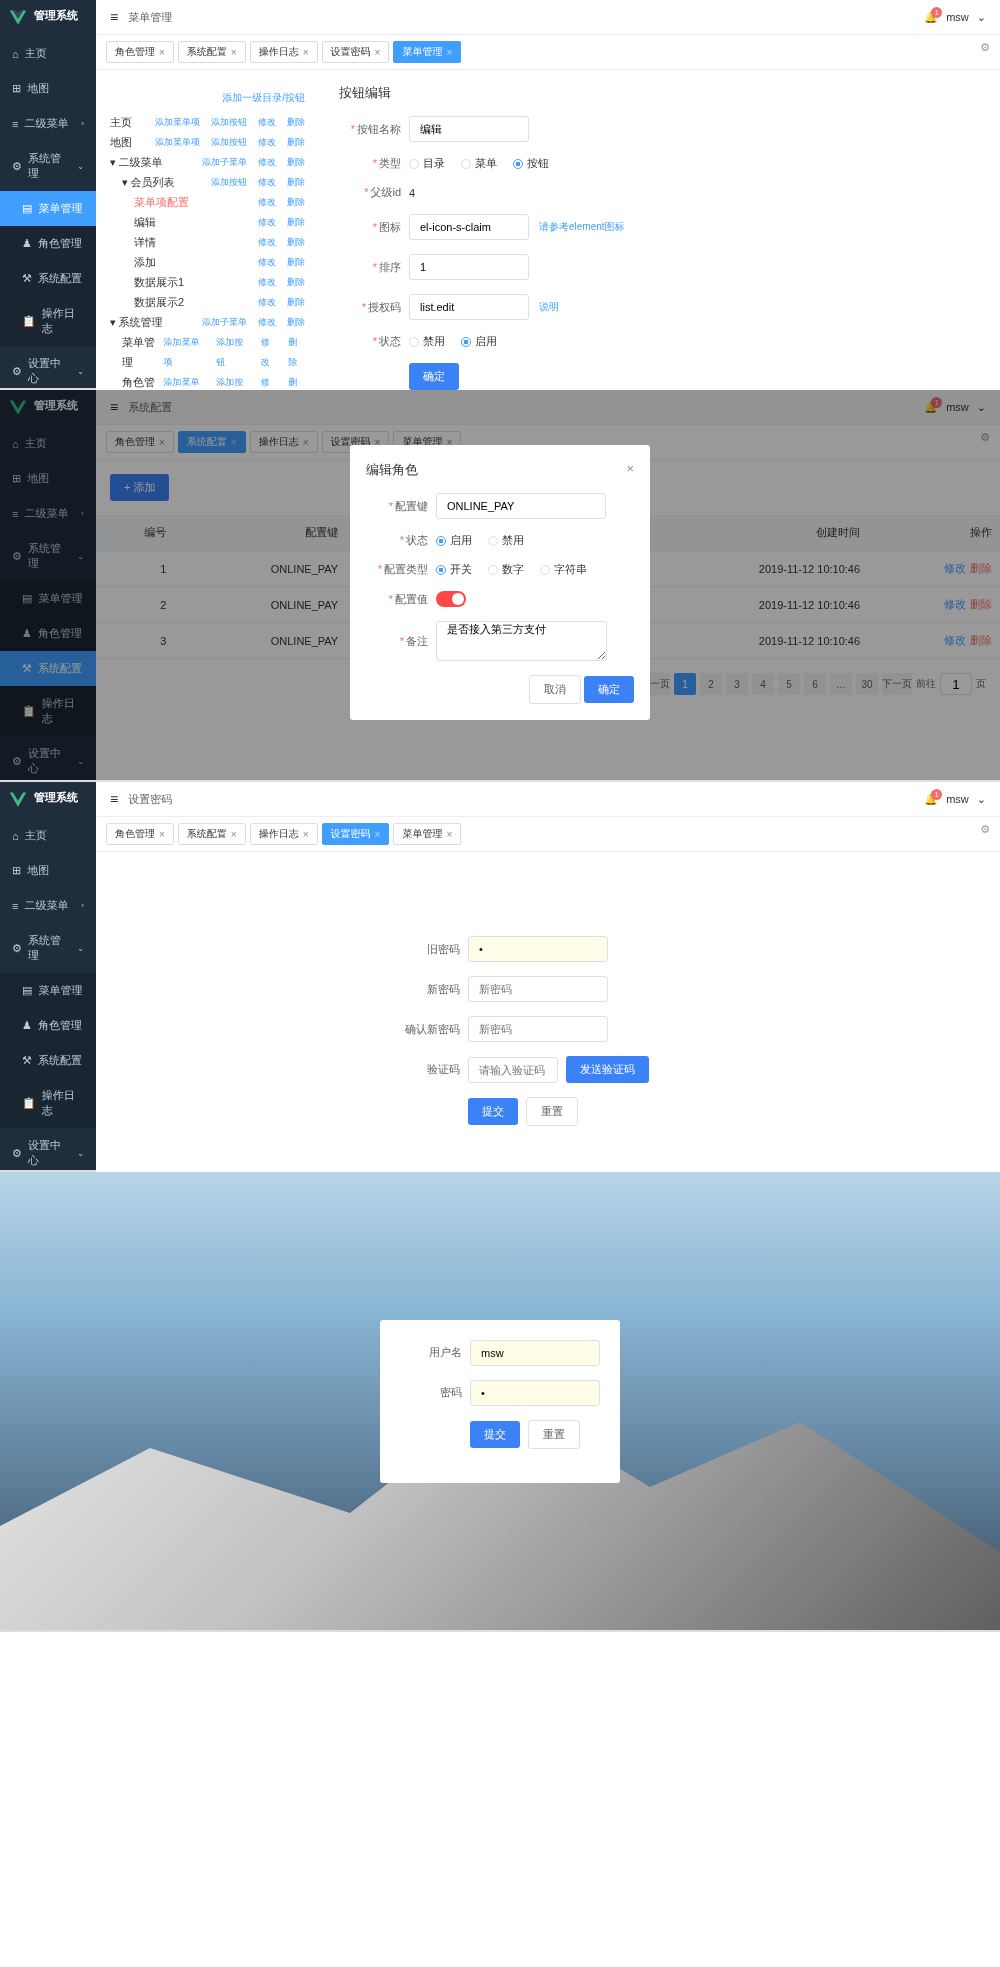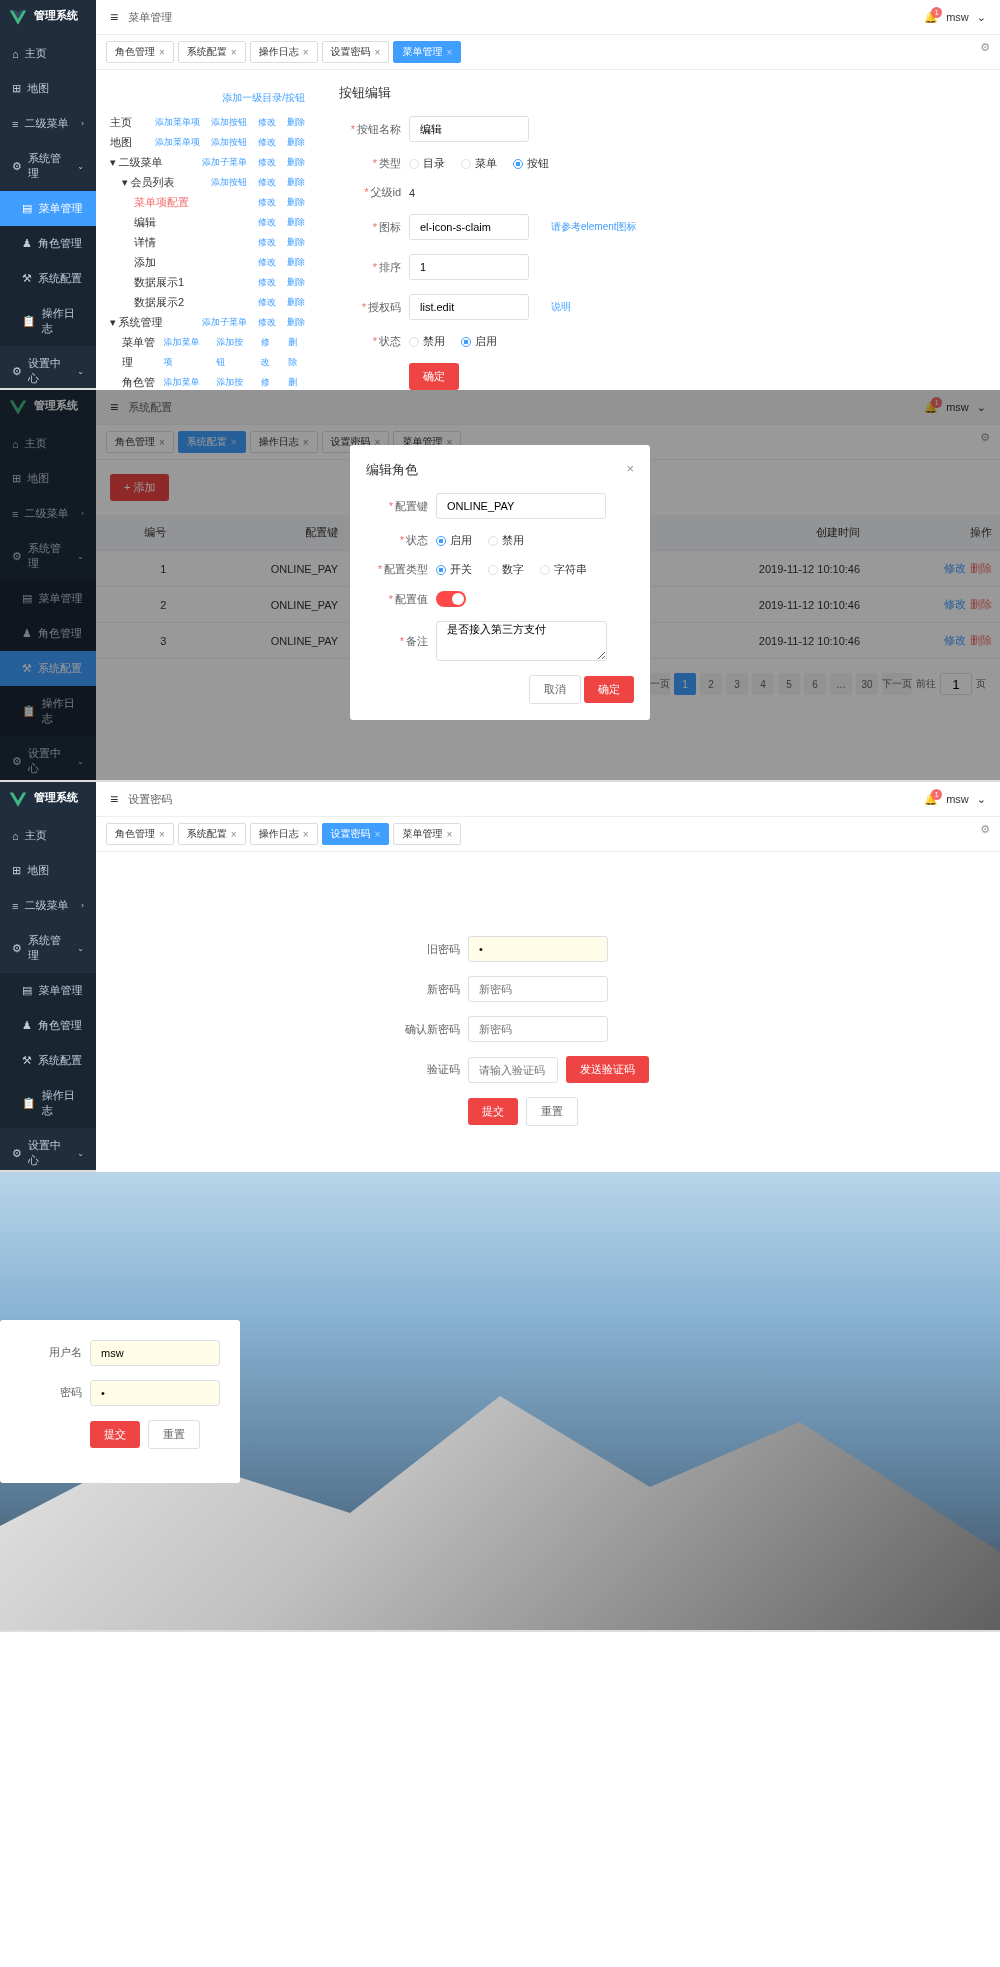--- a/index.html
+++ b/index.html
@@ -37,23 +37,23 @@
 .form-panel{flex:1;padding:0 14px}
 .form-title{font-size:13px;margin-bottom:14px}
 .form-row{display:flex;align-items:center;margin-bottom:14px;gap:8px}
 .form-label{width:62px;text-align:right;font-size:11px;color:#606266}
 .form-label .req{color:#f56c6c;margin-right:2px}
 .form-input{height:26px;border:1px solid #dcdfe6;border-radius:3px;padding:0 10px;font-size:11px;width:120px}
 .radio-group{display:flex;gap:16px;font-size:11px}
 .radio-group label{display:flex;align-items:center;gap:4px;cursor:pointer}
 .radio-dot{width:10px;height:10px;border:1px solid #dcdfe6;border-radius:50%;display:inline-block}
 .radio-dot.on{border-color:#409eff;background:radial-gradient(circle,#409eff 40%,transparent 45%)}
-.link{color:#409eff;font-size:10px;cursor:pointer;margin-left:14px}
+.link{color:#409eff;font-size:10px;cursor:pointer;margin-left:2px}
 .btn{padding:6px 14px;border:none;border-radius:3px;cursor:pointer;font-size:11px}
-.btn-primary{background:#ef4444;color:#fff}
+.btn-primary{background:#3b82f6;color:#fff}
 .btn-default{background:#fff;border:1px solid #dcdfe6;color:#606266}
 .s2{position:relative}
 .s2 .overlay{position:absolute;inset:0;background:rgba(0,0,0,.4);z-index:1}
 .s2 .main{background:#f5f5f5}
 .s2 .content{background:#fff;padding:0}
 .toolbar-add{padding:14px}
 .table{width:100%;border-collapse:collapse;font-size:11px}
 .table th,.table td{padding:10px 8px;text-align:right;border-bottom:1px solid #ebeef5}
 .table th{background:#f5f7fa;font-weight:500}
 .op-edit{color:#409eff;cursor:pointer}
@@ -66,21 +66,21 @@
 .switch::after{content:'';position:absolute;width:12px;height:12px;background:#fff;border-radius:50%;top:2px;right:2px}
 .dialog-btns{text-align:right;margin-top:14px}
 .pagination{display:flex;justify-content:flex-end;align-items:center;padding:14px;gap:4px;font-size:10px;color:#606266}
 .page-btn{min-width:22px;height:22px;display:flex;align-items:center;justify-content:center;border-radius:2px;cursor:pointer;background:#f4f4f5}
 .page-btn.active{background:#409eff;color:#fff}
 .page-select{height:22px;border:1px solid #dcdfe6;border-radius:2px;padding:0 6px}
 .page-input{height:22px;width:32px;border:1px solid #dcdfe6;border-radius:2px;text-align:center}
 .pwd-form{width:300px;margin:70px auto}
 .pwd-form .form-input{width:140px}
 .yellow-input{background:#fffde7!important}
-.s4{height:460px;background:linear-gradient(180deg,#b8d4e8 0%,#8ab5d4 30%,#5a7a95 70%,#3a4a5a 100%);position:relative;display:flex;align-items:center;justify-content:flex-start;overflow:hidden}
+.s4{height:460px;background:linear-gradient(180deg,#b8d4e8 0%,#8ab5d4 30%,#5a7a95 70%,#3a4a5a 100%);position:relative;display:flex;align-items:center;justify-content:center;overflow:hidden}
 .mountain{position:absolute;bottom:0;left:0;right:0;height:260px;background:linear-gradient(135deg,#e8e8e8 0%,#c0c0c0 40%,#606060 100%);clip-path:polygon(0 100%,0 60%,15% 30%,35% 55%,50% 10%,65% 45%,80% 20%,100% 70%,100% 100%)}
 .login-box{background:#fff;padding:20px;border-radius:3px;z-index:1;position:relative}
 .login-box .form-input{width:130px}
 </style>
 </head>
 <body>
 
 <div class="screenshot" style="height:390px">
   <div class="sidebar">
     <div class="logo">

